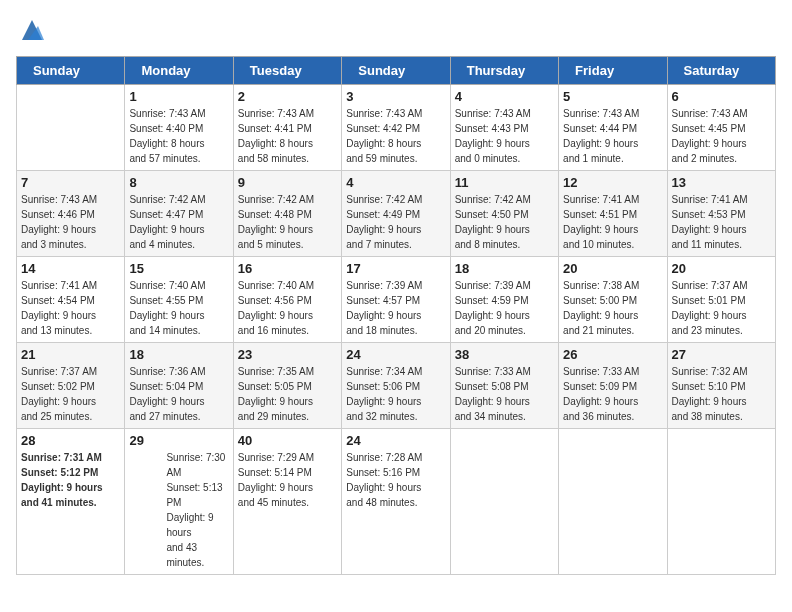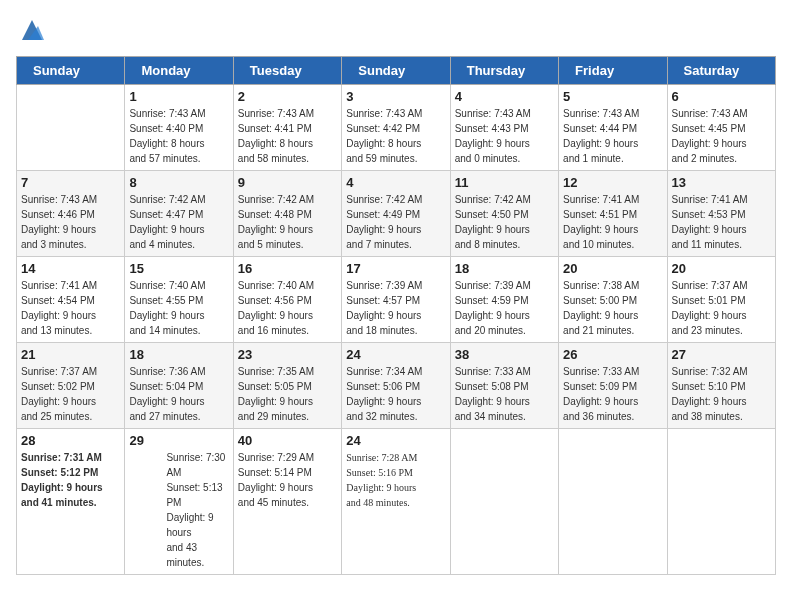--- a/index.html
+++ b/index.html
@@ -336,21 +336,21 @@
         </td>
         <td>
           <span class="day-num">40</span>
           <div class="day-info" style="white-space: pre-line;">Sunrise: 7:29 AM
 Sunset: 5:14 PM
 Daylight: 9 hours
 and 45 minutes.</div>
         </td>
         <td>
           <span class="day-num">24</span>
-          <div class="day-info" style="white-space: pre-line; font-family: Liberation Serif, serif;">Sunrise: 7:28 AM
+          <div class="day-info" style="white-space: pre-line;">Sunrise: 7:28 AM
 Sunset: 5:16 PM
 Daylight: 9 hours
 and 48 minutes.</div>
         </td>
         <td class="empty"></td>
         <td class="empty"></td>
         <td class="empty"></td>
       </tr>
     </tbody>
 </table>

